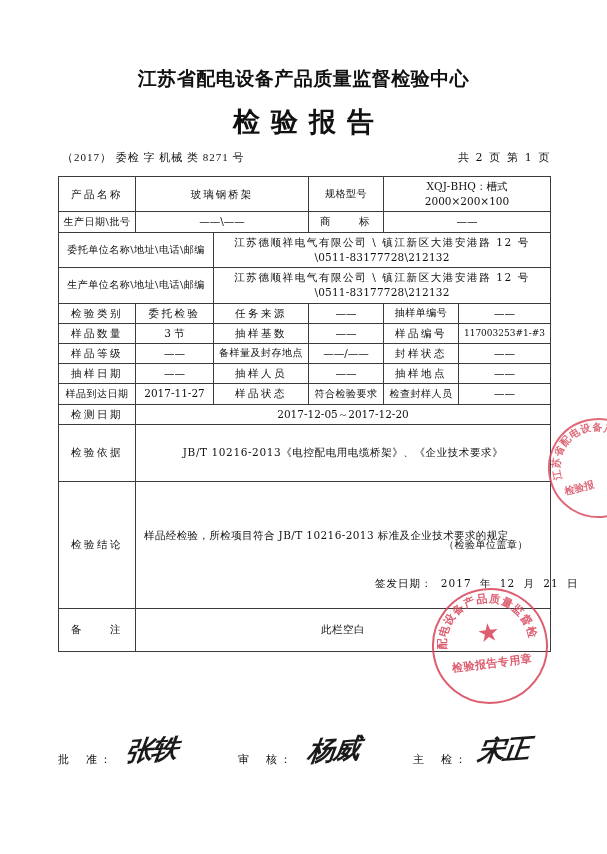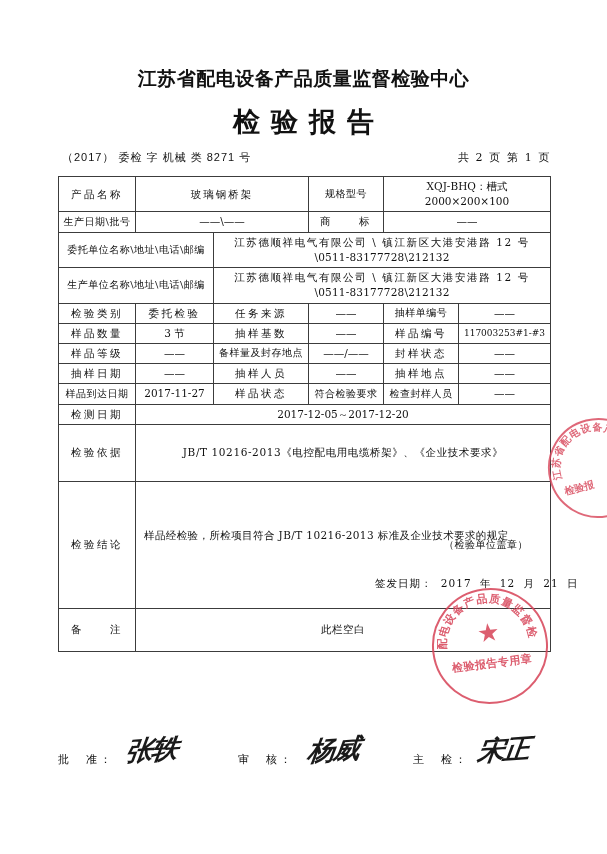--- a/index.html
+++ b/index.html
@@ -25,21 +25,21 @@
     position:absolute; left:0; top:104px; width:607px;
     text-align:center;
     font-size:27px; font-weight:bold;
     letter-spacing:11px;
     text-indent:11px;
     font-family:"DejaVu Serif","Liberation Serif",serif;
   }
   .report-no {
     position:absolute; left:62px; top:150px;
     font-size:11px; letter-spacing:1px;
-    font-family:Liberation Sans, sans-serif;
+    font-family:Liberation Serif, serif;
   }
   .page-no {
     position:absolute; right:56px; top:150px;
     font-size:11px; letter-spacing:1.6px;
     font-family:"DejaVu Serif","Liberation Serif",serif;
   }
 
   
   .tbl {
     position:absolute; left:58px; top:176px;

